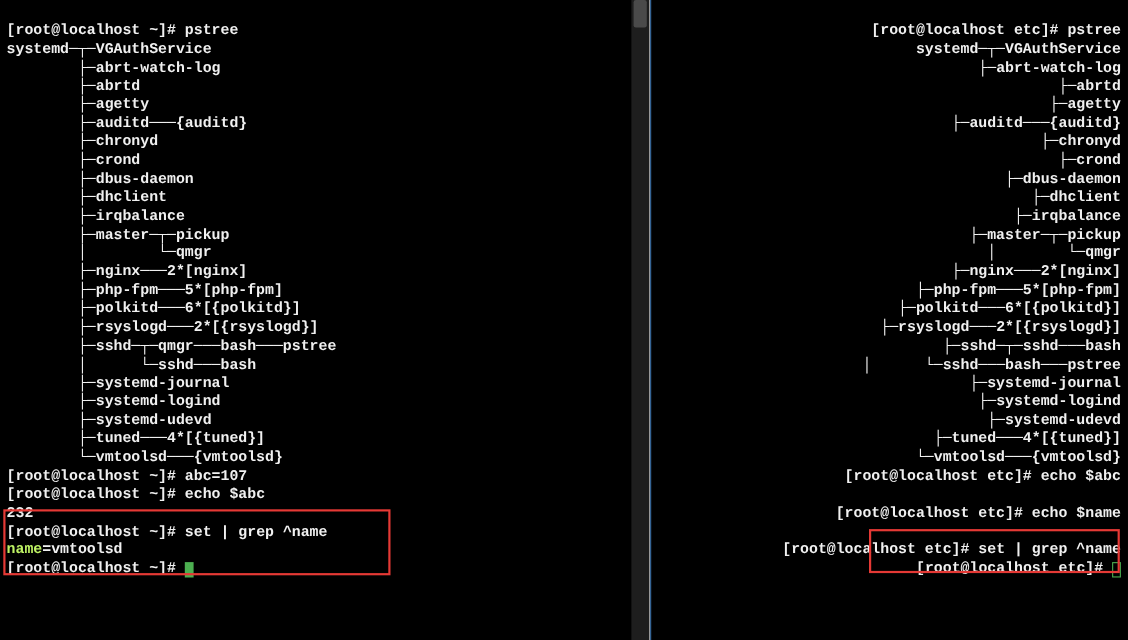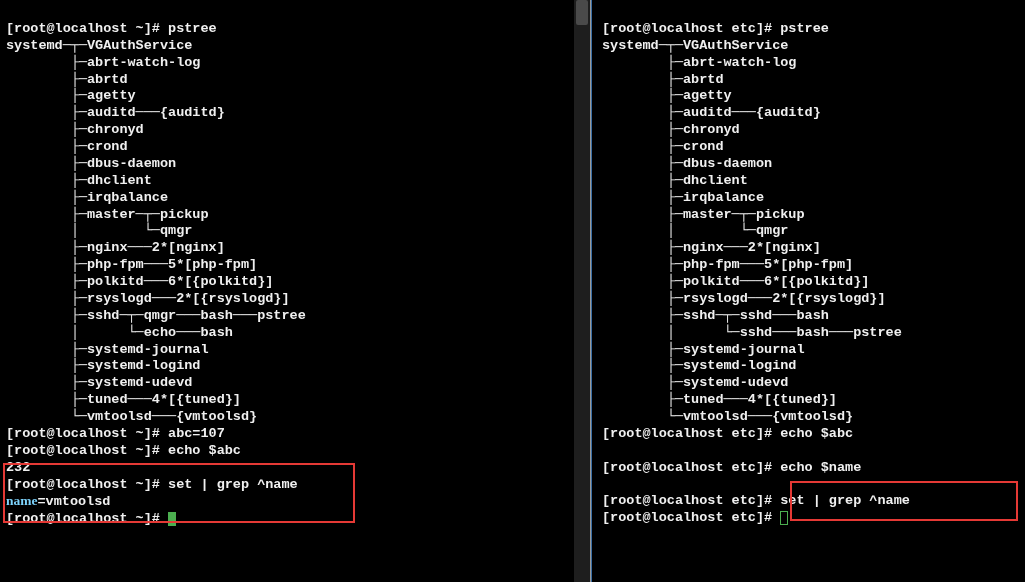--- a/index.html
+++ b/index.html
@@ -50,28 +50,29 @@
     border-radius: 2px;
   }
   .term {
     padding: 4px 6px;
     white-space: pre;
     font-weight: bold;
     color: #f0f0f0;
   }
   .term-right {
     padding-left: 10px;
+    text-align: right;
   }
   .redbox {
     border: 2px solid #e53935;
     position: absolute;
     pointer-events: none;
     box-sizing: border-box;
   }
-  .hl-red { color: #7dd3fc; font-family: Liberation Serif, serif; }
+  .hl-red { color: #bef264; }
   .cursor {
     display: inline-block;
     width: 8px;
     height: 14px;
     background: #4caf50;
     vertical-align: text-bottom;
   }
   .cursor-hollow {
     display: inline-block;
     width: 8px;
@@ -99,21 +100,21 @@
 <span>        ├─dbus-daemon</span>
 <span>        ├─dhclient</span>
 <span>        ├─irqbalance</span>
 <span>        ├─master─┬─pickup</span>
 <span>        │        └─qmgr</span>
 <span>        ├─nginx───2*[nginx]</span>
 <span>        ├─php-fpm───5*[php-fpm]</span>
 <span>        ├─polkitd───6*[{polkitd}]</span>
 <span>        ├─rsyslogd───2*[{rsyslogd}]</span>
 <span>        ├─sshd─┬─qmgr───bash───pstree</span>
-<span>        │      └─echo───bash</span>
+<span>        │      └─sshd───bash</span>
 <span>        ├─systemd-journal</span>
 <span>        ├─systemd-logind</span>
 <span>        ├─systemd-udevd</span>
 <span>        ├─tuned───4*[{tuned}]</span>
 <span>        └─vmtoolsd───{vmtoolsd}</span>
 <span>[root@localhost ~]#</span> <span>abc=107</span>
 <span>[root@localhost ~]#</span> <span>echo $abc</span>
 <span>232</span>
 <span>[root@localhost ~]#</span> <span>set | grep ^name</span>
 <span class="hl-red">name</span><span>=vmtoolsd</span>

